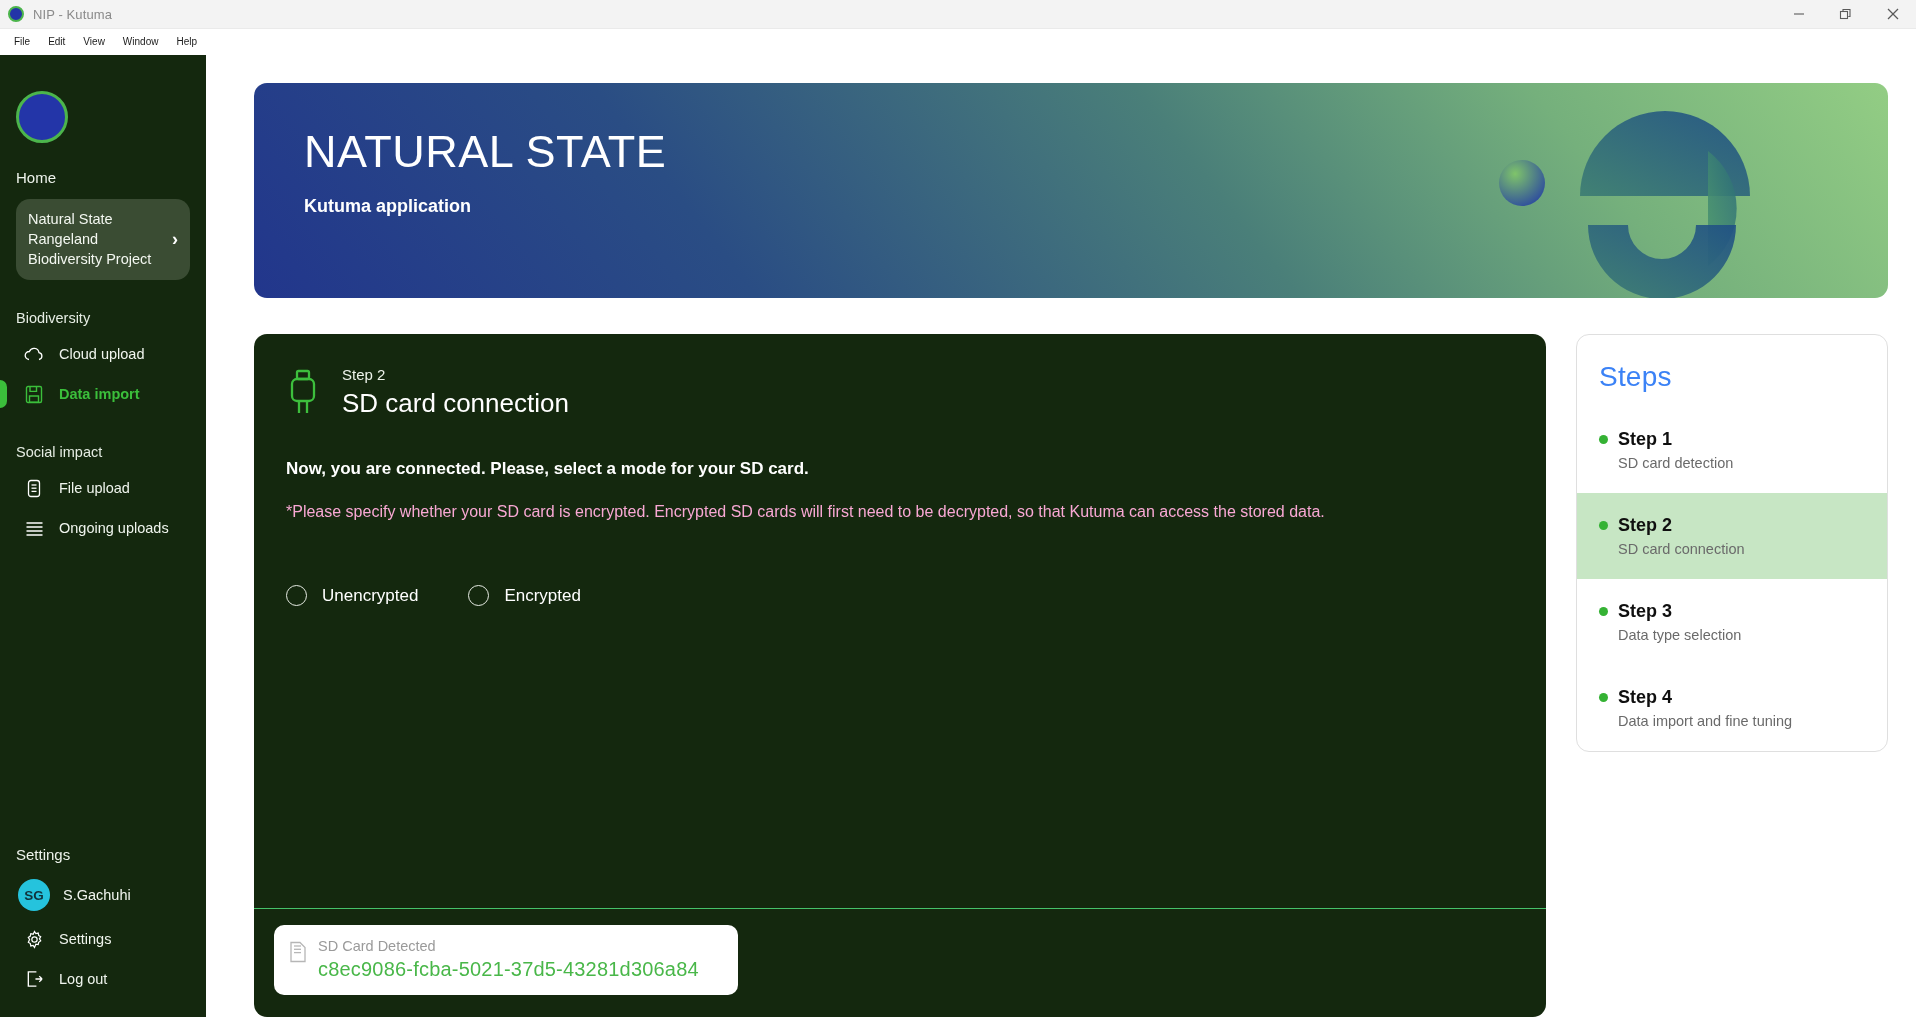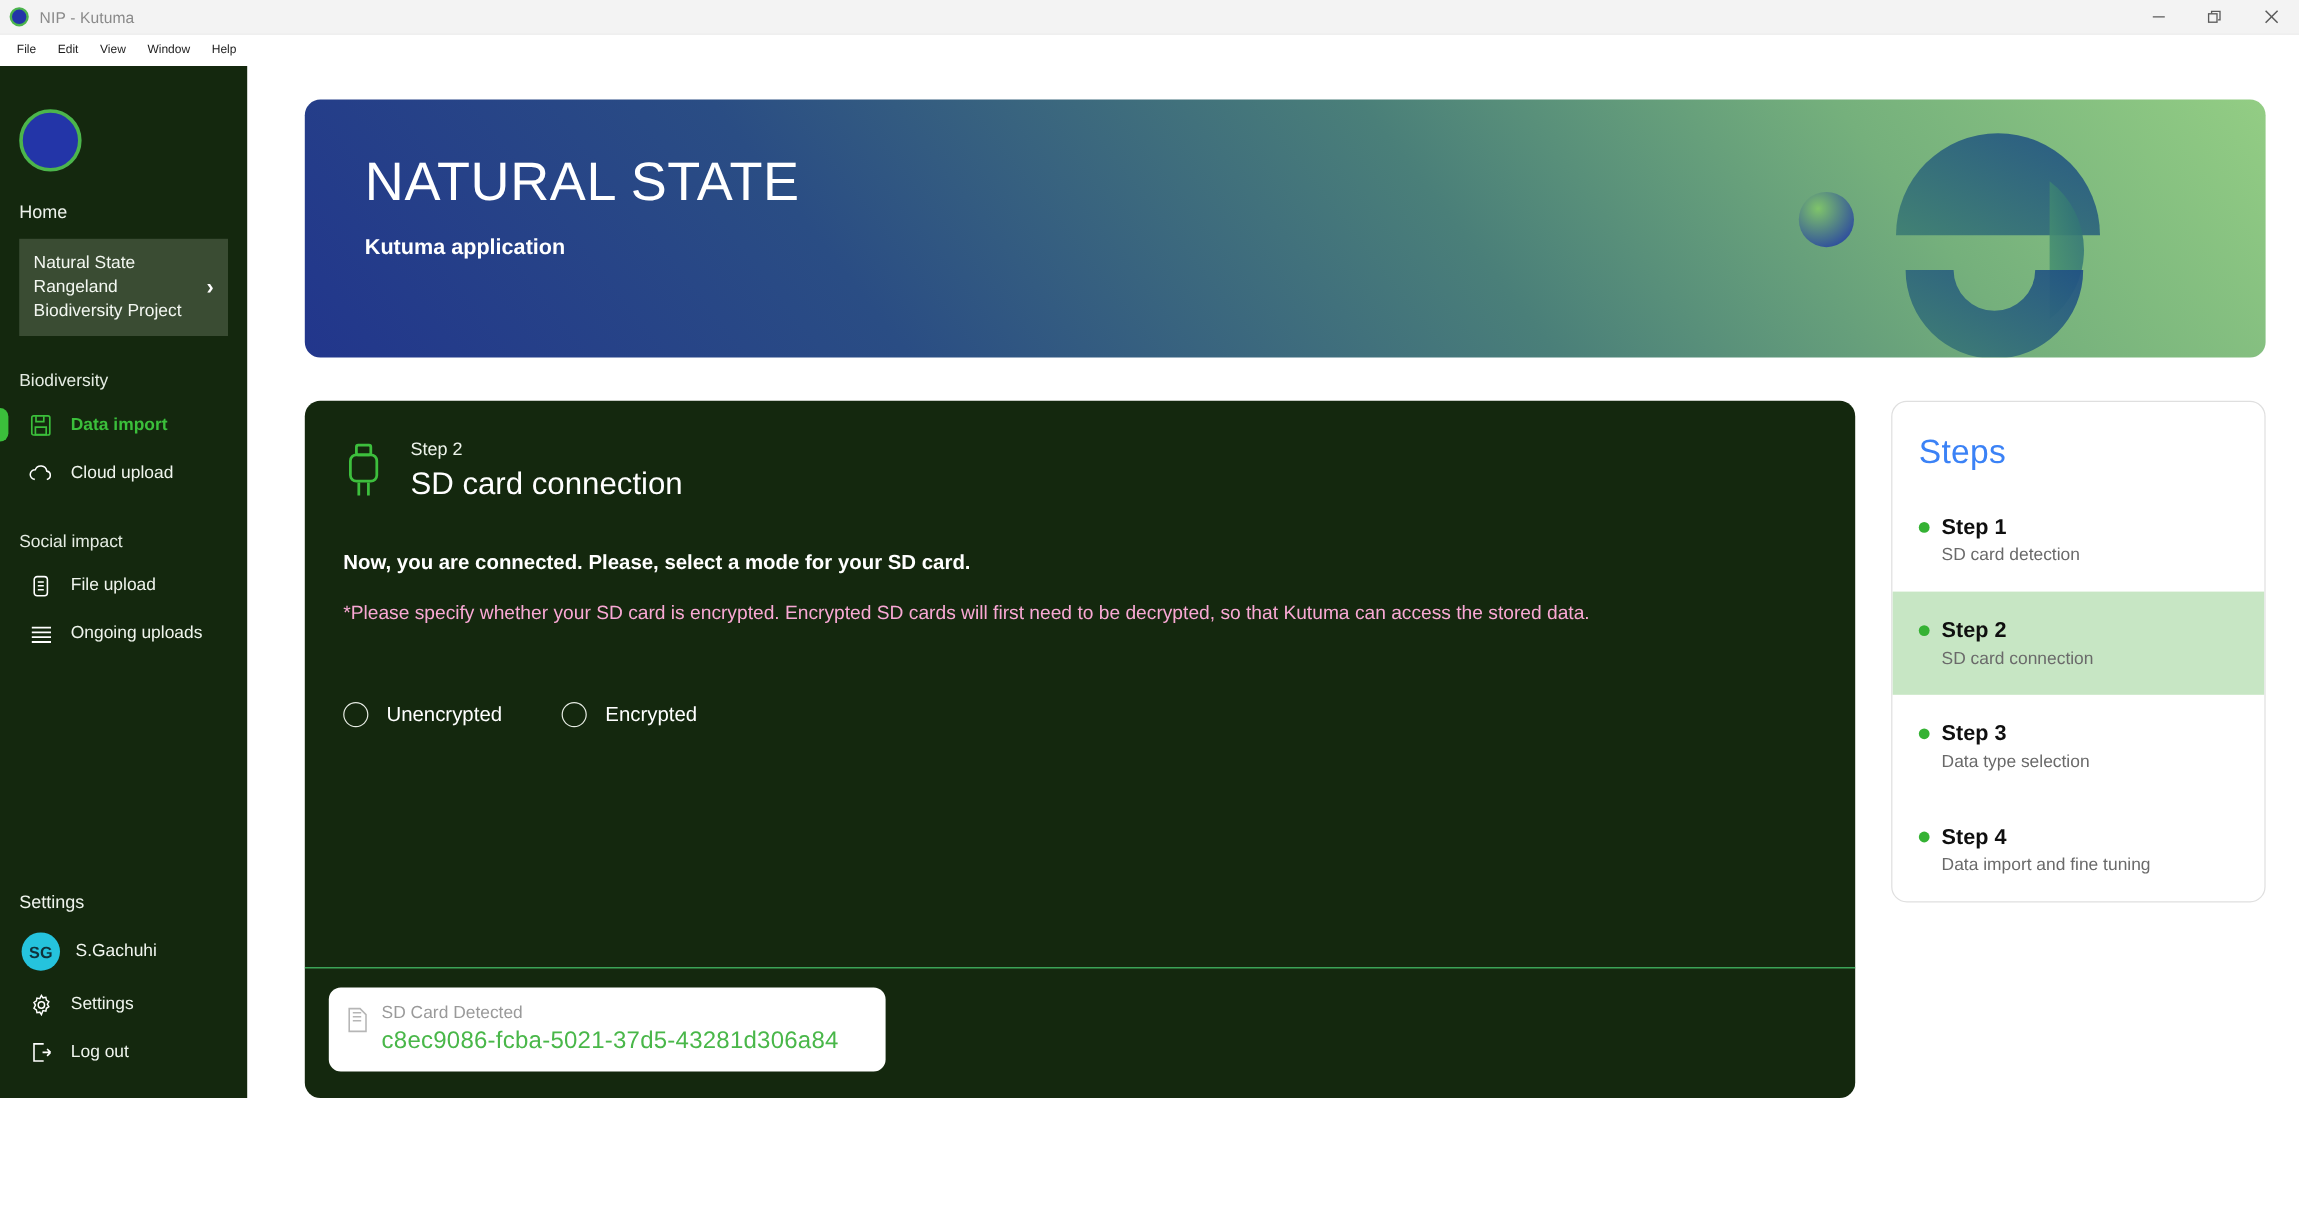--- a/index.html
+++ b/index.html
@@ -1,21 +1,21 @@
 <!DOCTYPE html>
 <html><head>
 <meta charset="utf-8">
 <style>
   * { box-sizing: border-box; margin: 0; padding: 0; }
   html, body {
     width: 1916px; height: 1017px;
     font-family: "Liberation Sans", sans-serif;
     background: #ffffff; overflow: hidden;
   }
-  .app { width: 1916px; height: 915px; display: flex; flex-direction: column; }
+  .app { width: 1916px; height: 1017px; display: flex; flex-direction: column; }
 
   
   .titlebar {
     height: 29px; background: #f3f3f3; display: flex; align-items: center;
     flex: 0 0 29px; border-bottom: 1px solid #eaeaea;
   }
   .titlebar .app-dot {
     width: 16px; height: 16px; border-radius: 50%;
     background: #2335a8; border: 2px solid #4cb54c; margin-left: 8px; flex: none;
   }
@@ -46,21 +46,21 @@
   }
   .brand-logo {
     width: 52px; height: 52px; border-radius: 50%;
     background: #2335a8; border: 3.5px solid #4cb54c; margin: 12px 0 0 16px;
   }
   .nav-section-label {
     color: #eef3ec; font-size: 15px; margin: 26px 0 8px 16px; font-weight: 400;
   }
   .nav-section-label.sub { font-size: 14.5px; color: #e5ece3; margin-top: 30px; }
   .project-card {
-    margin: 5px 16px 0 16px; background: #3a4c33; border-radius: 0;
+    margin: 5px 16px 0 16px; background: #3a4c33; border-radius: 14px;
     padding: 10px 12px 11px 12px; display: flex; align-items: center; gap: 6px;
   }
   .project-card .pname {
     color: #f3f7f1; font-size: 14.5px; line-height: 20px; flex: 1 1 auto;
   }
   .project-card .chev { color: #ffffff; font-size: 18px; font-weight: 700; line-height: 1; }
 
   .nav-item {
     display: flex; align-items: center; gap: 15px; height: 40px;
     padding-left: 24px; color: #f0f5ee; font-size: 14.5px; position: relative;
@@ -195,37 +195,37 @@
 
       <div class="nav-section-label">Home</div>
 
       <div class="project-card">
         <div class="pname">Natural State Rangeland Biodiversity Project</div>
         <div class="chev">›</div>
       </div>
 
       <div class="nav-section-label sub">Biodiversity</div>
 
+      <div class="nav-item">
+        <span class="ico">
+          <svg width="20" height="15" viewBox="0 0 20 15" fill="none" stroke="#ffffff" stroke-width="1.3">
+            <path d="M5 12.5a4 4 0 0 1 .4-8A5 5 0 0 1 15 5.6a3.5 3.5 0 0 1 0 6.9"></path>
+          </svg>
+        </span>
+        <span>Cloud upload</span>
+      </div>
+
       <div class="nav-item active">
         <span class="ico">
           <svg width="18" height="19" viewBox="0 0 18 19" fill="none" stroke="currentColor" stroke-width="1.4">
             <rect x="1.5" y="1.5" width="15" height="16" rx="1.5"></rect>
             <path d="M5 1.8v4.6h6.5V1.8M4.5 11h9v6.2h-9z"></path>
           </svg>
         </span>
         <span>Data import</span>
-      </div>
-
-      <div class="nav-item">
-        <span class="ico">
-          <svg width="20" height="15" viewBox="0 0 20 15" fill="none" stroke="#ffffff" stroke-width="1.3">
-            <path d="M5 12.5a4 4 0 0 1 .4-8A5 5 0 0 1 15 5.6a3.5 3.5 0 0 1 0 6.9"></path>
-          </svg>
-        </span>
-        <span>Cloud upload</span>
       </div>
 
       <div class="nav-section-label sub">Social impact</div>
 
       <div class="nav-item">
         <span class="ico">
           <svg width="16" height="19" viewBox="0 0 16 19" fill="none" stroke="#ffffff" stroke-width="1.3">
             <rect x="2.5" y="1.5" width="11" height="16" rx="2.5"></rect>
             <line x1="5.5" y1="6" x2="10.5" y2="6"></line>
               <line x1="5.5" y1="9.2" x2="10.5" y2="9.2"></line>

